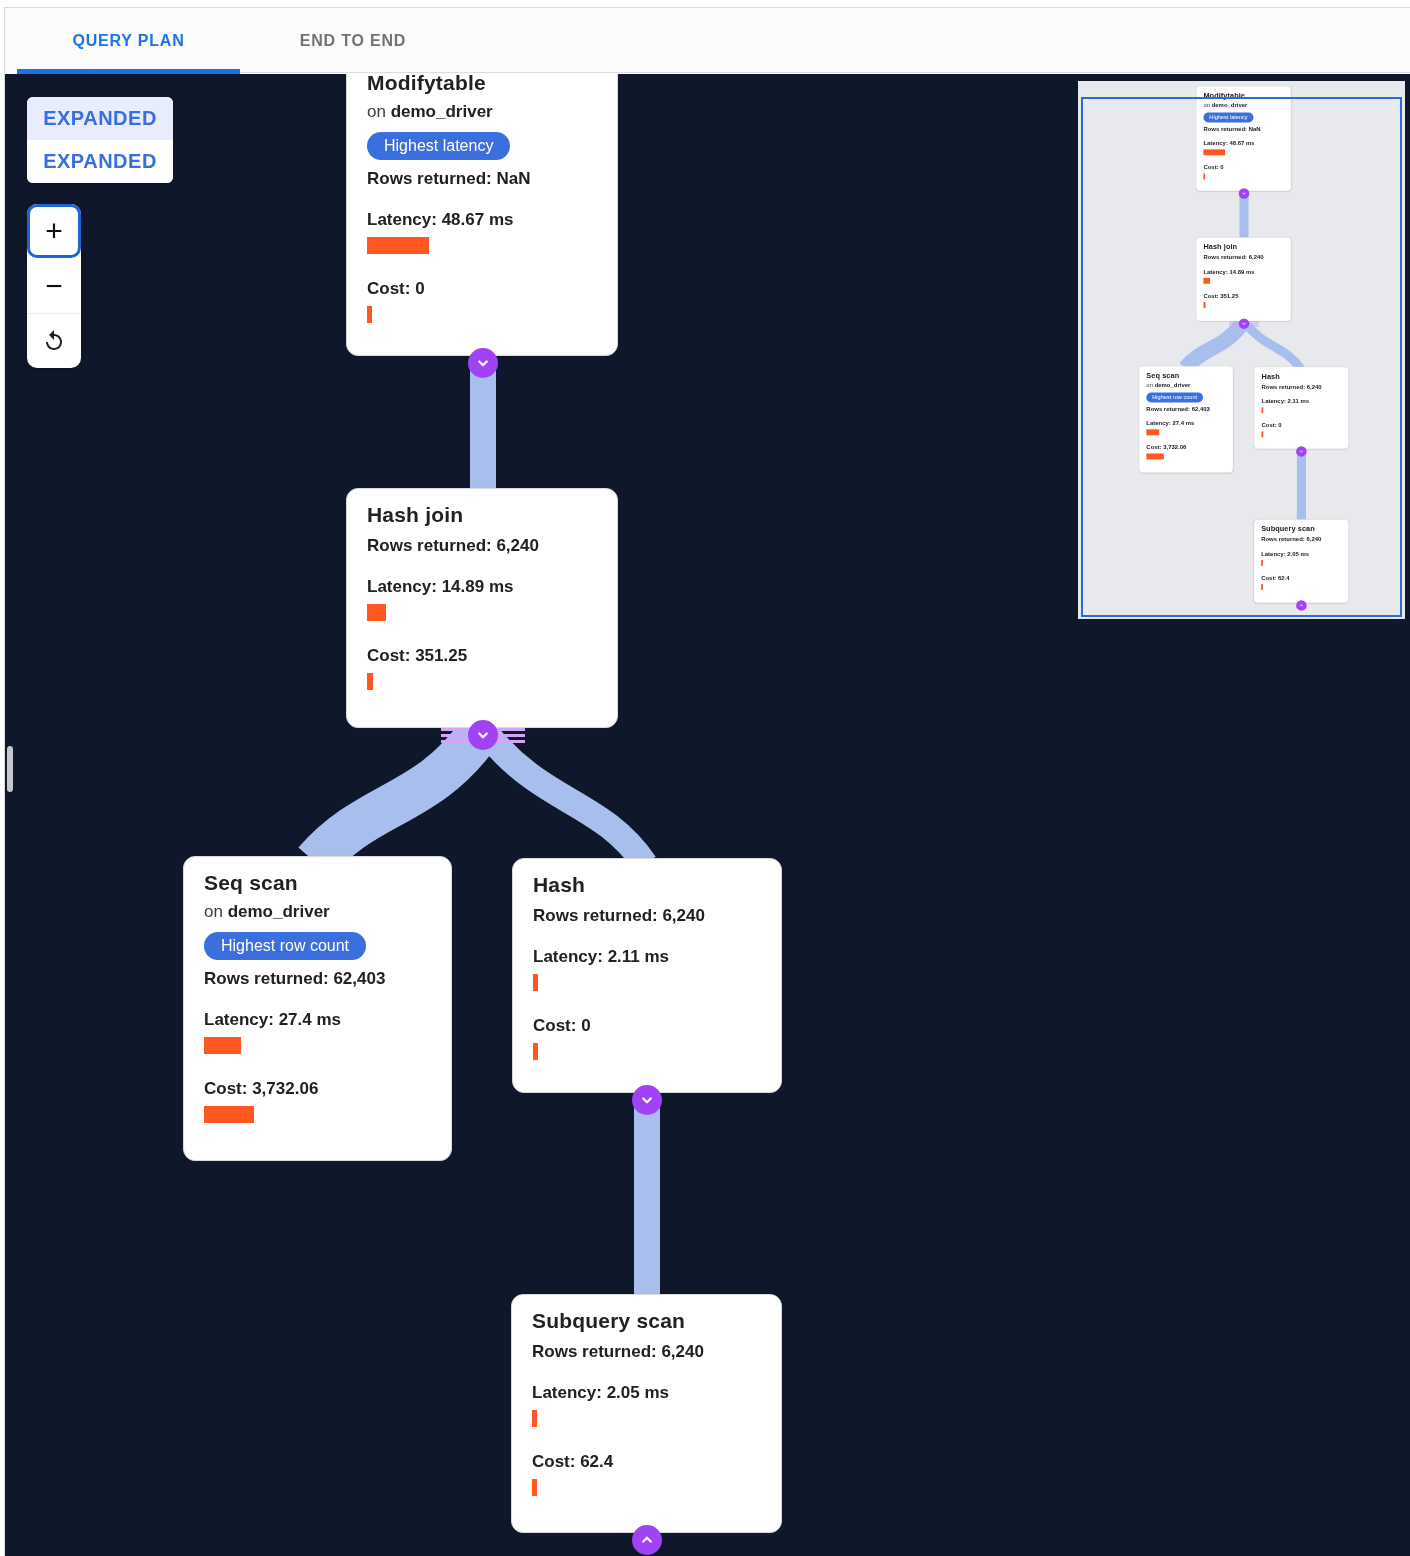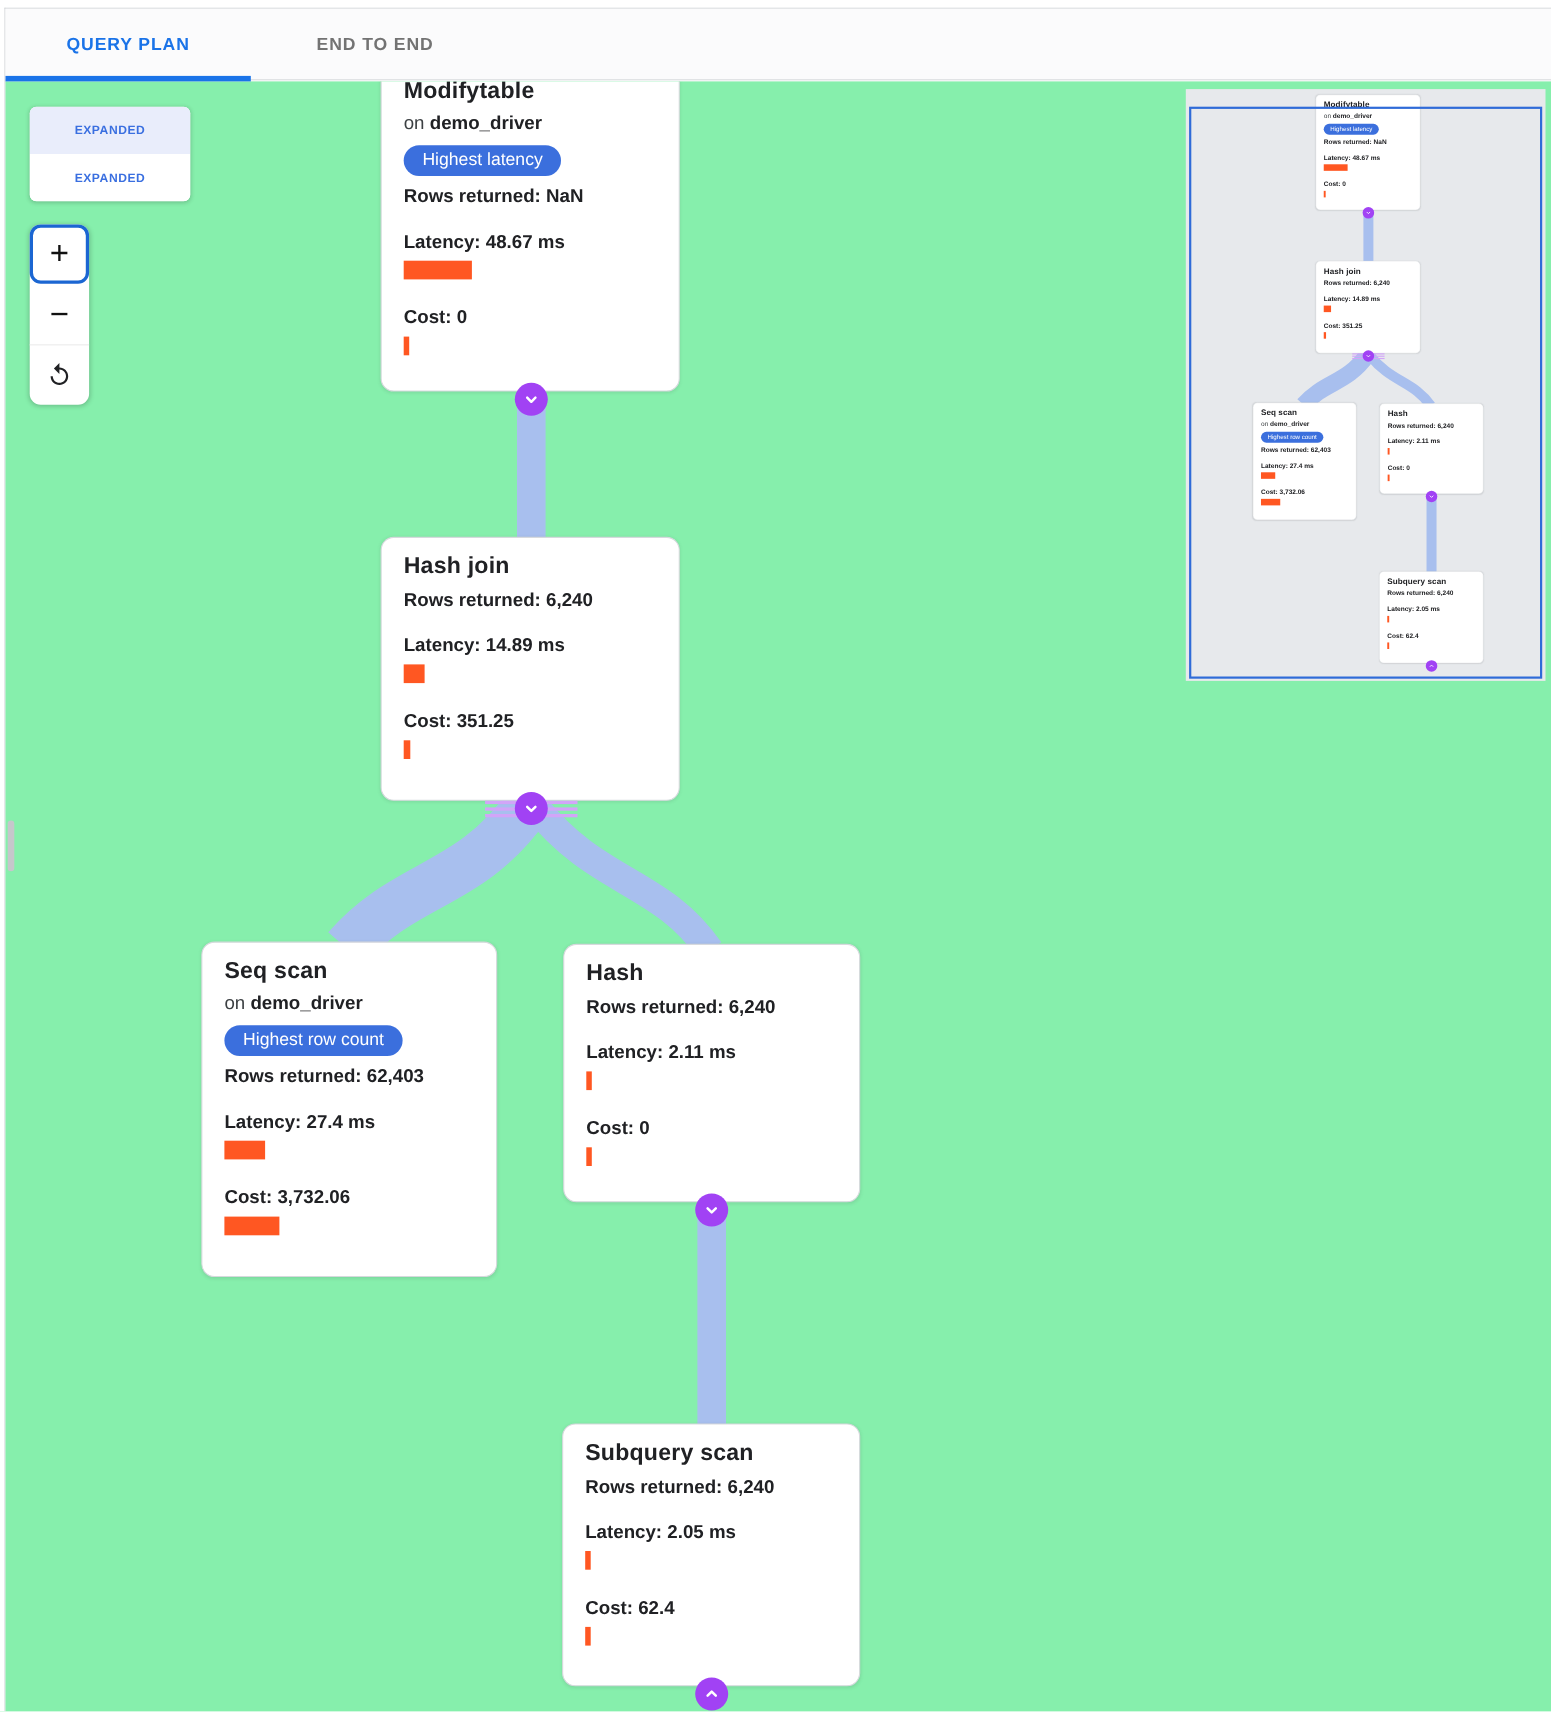--- a/index.html
+++ b/index.html
@@ -2,30 +2,30 @@
 <html><head>
 <meta charset="utf-8">
 <style>
   * { margin:0; padding:0; box-sizing:border-box; }
   body { background:#fff; font-family:"Liberation Sans", sans-serif; color:#202124; }
   .page { position:relative; width:1410px; height:1556px; background:#fff; overflow:hidden; }
   .panel { position:absolute; left:4px; top:7px; right:0; bottom:0;
            border-left:1px solid #d8dadd; border-top:1px solid #d8dadd; background:#fbfbfc; }
 
   
-  .tabbar { position:absolute; left:0; top:0; right:0; height:65px; background:#fbfbfc;
+  .tabbar { position:absolute; left:12px; top:0; right:0; height:65px; background:#fbfbfc;
             border-bottom:1px solid #dadcdf; z-index:6;text-align:center; }
   .tab { position:absolute; top:0; height:65px; display:flex; align-items:center; justify-content:center;
          font-size:16px; font-weight:700; letter-spacing:.8px; cursor:pointer; }
   .tab-query { left:0; width:223px; color:#1a73e8; }
   .tab-end { left:223px; width:226px; color:#737373; }
   .tab-underline { position:absolute; left:0; bottom:-1px; width:100%; height:5px; background:#1a73e8; }
 
   
-  .canvas { position:absolute; left:0; top:66px; right:0; bottom:0; background:#86efac; overflow:hidden;text-decoration:underline; }
+  .canvas { position:absolute; left:0; top:66px; right:0; bottom:0; background:#0f172a; overflow:hidden;text-decoration:underline; }
 
   
   .tree { position:absolute; left:178px; top:-18px; width:600px; height:1520px; }
   .edges { position:absolute; left:0; top:0; pointer-events:none; }
   .node { position:absolute; background:#fff; border:1.5px solid #d7d9dd; border-radius:12px;
           box-shadow:0 1px 3px rgba(60,64,67,.12); padding:14px 20px; cursor:pointer; z-index:1; }
   .n0 { left:163px; top:0;      width:272px; height:300px; }
   .n1 { left:163px; top:432px;  width:272px; height:240px; }
   .n2 { left:0;     top:800px;  width:269px; height:305px; }
   .n3 { left:329px; top:802px;  width:270px; height:235px; }
@@ -46,21 +46,21 @@
   .c0 { left:285px; top:292px; }
   .c1 { left:285px; top:664px; }
   .c2 { left:449px; top:1029px; }
   .c3 { left:449px; top:1469px; }
   .hj-line { position:absolute; height:3px; width:84px; left:258px; background:#d2a5f8; z-index:2; }
   .hj-l1 { top:672px; } .hj-l2 { top:678px; } .hj-l3 { top:684px; }
 
   
   .view-toggle { position:absolute; left:22px; top:23px; width:146px; border-radius:6px; background:#fff;
                  box-shadow:0 1px 4px rgba(0,0,0,.18); overflow:hidden; z-index:5; }
-  .vt-btn { height:43px; display:flex; align-items:center; justify-content:center; font-size:11px;
+  .vt-btn { height:43px; display:flex; align-items:center; justify-content:center; font-size:20px;
             font-weight:700; letter-spacing:.5px; color:#3a6fe0; cursor:pointer; background:#fff; }
   .vt-btn.selected { background:#e9edfb; }
 
   .zoom-stack { position:absolute; left:22px; top:130px; width:54px; border-radius:10px; background:#fff;
                 box-shadow:0 1px 5px rgba(0,0,0,.22); z-index:5; }
   .zoom-btn { height:55px; display:flex; align-items:center; justify-content:center; font-size:30px;
               font-weight:400; color:#111; cursor:pointer; }
   .zoom-btn.plus { height:54px; border:3px solid #1b66d2; border-radius:10px; background:#fff; }
   .zoom-btn.reset { border-top:1px solid #ececec; }
 

